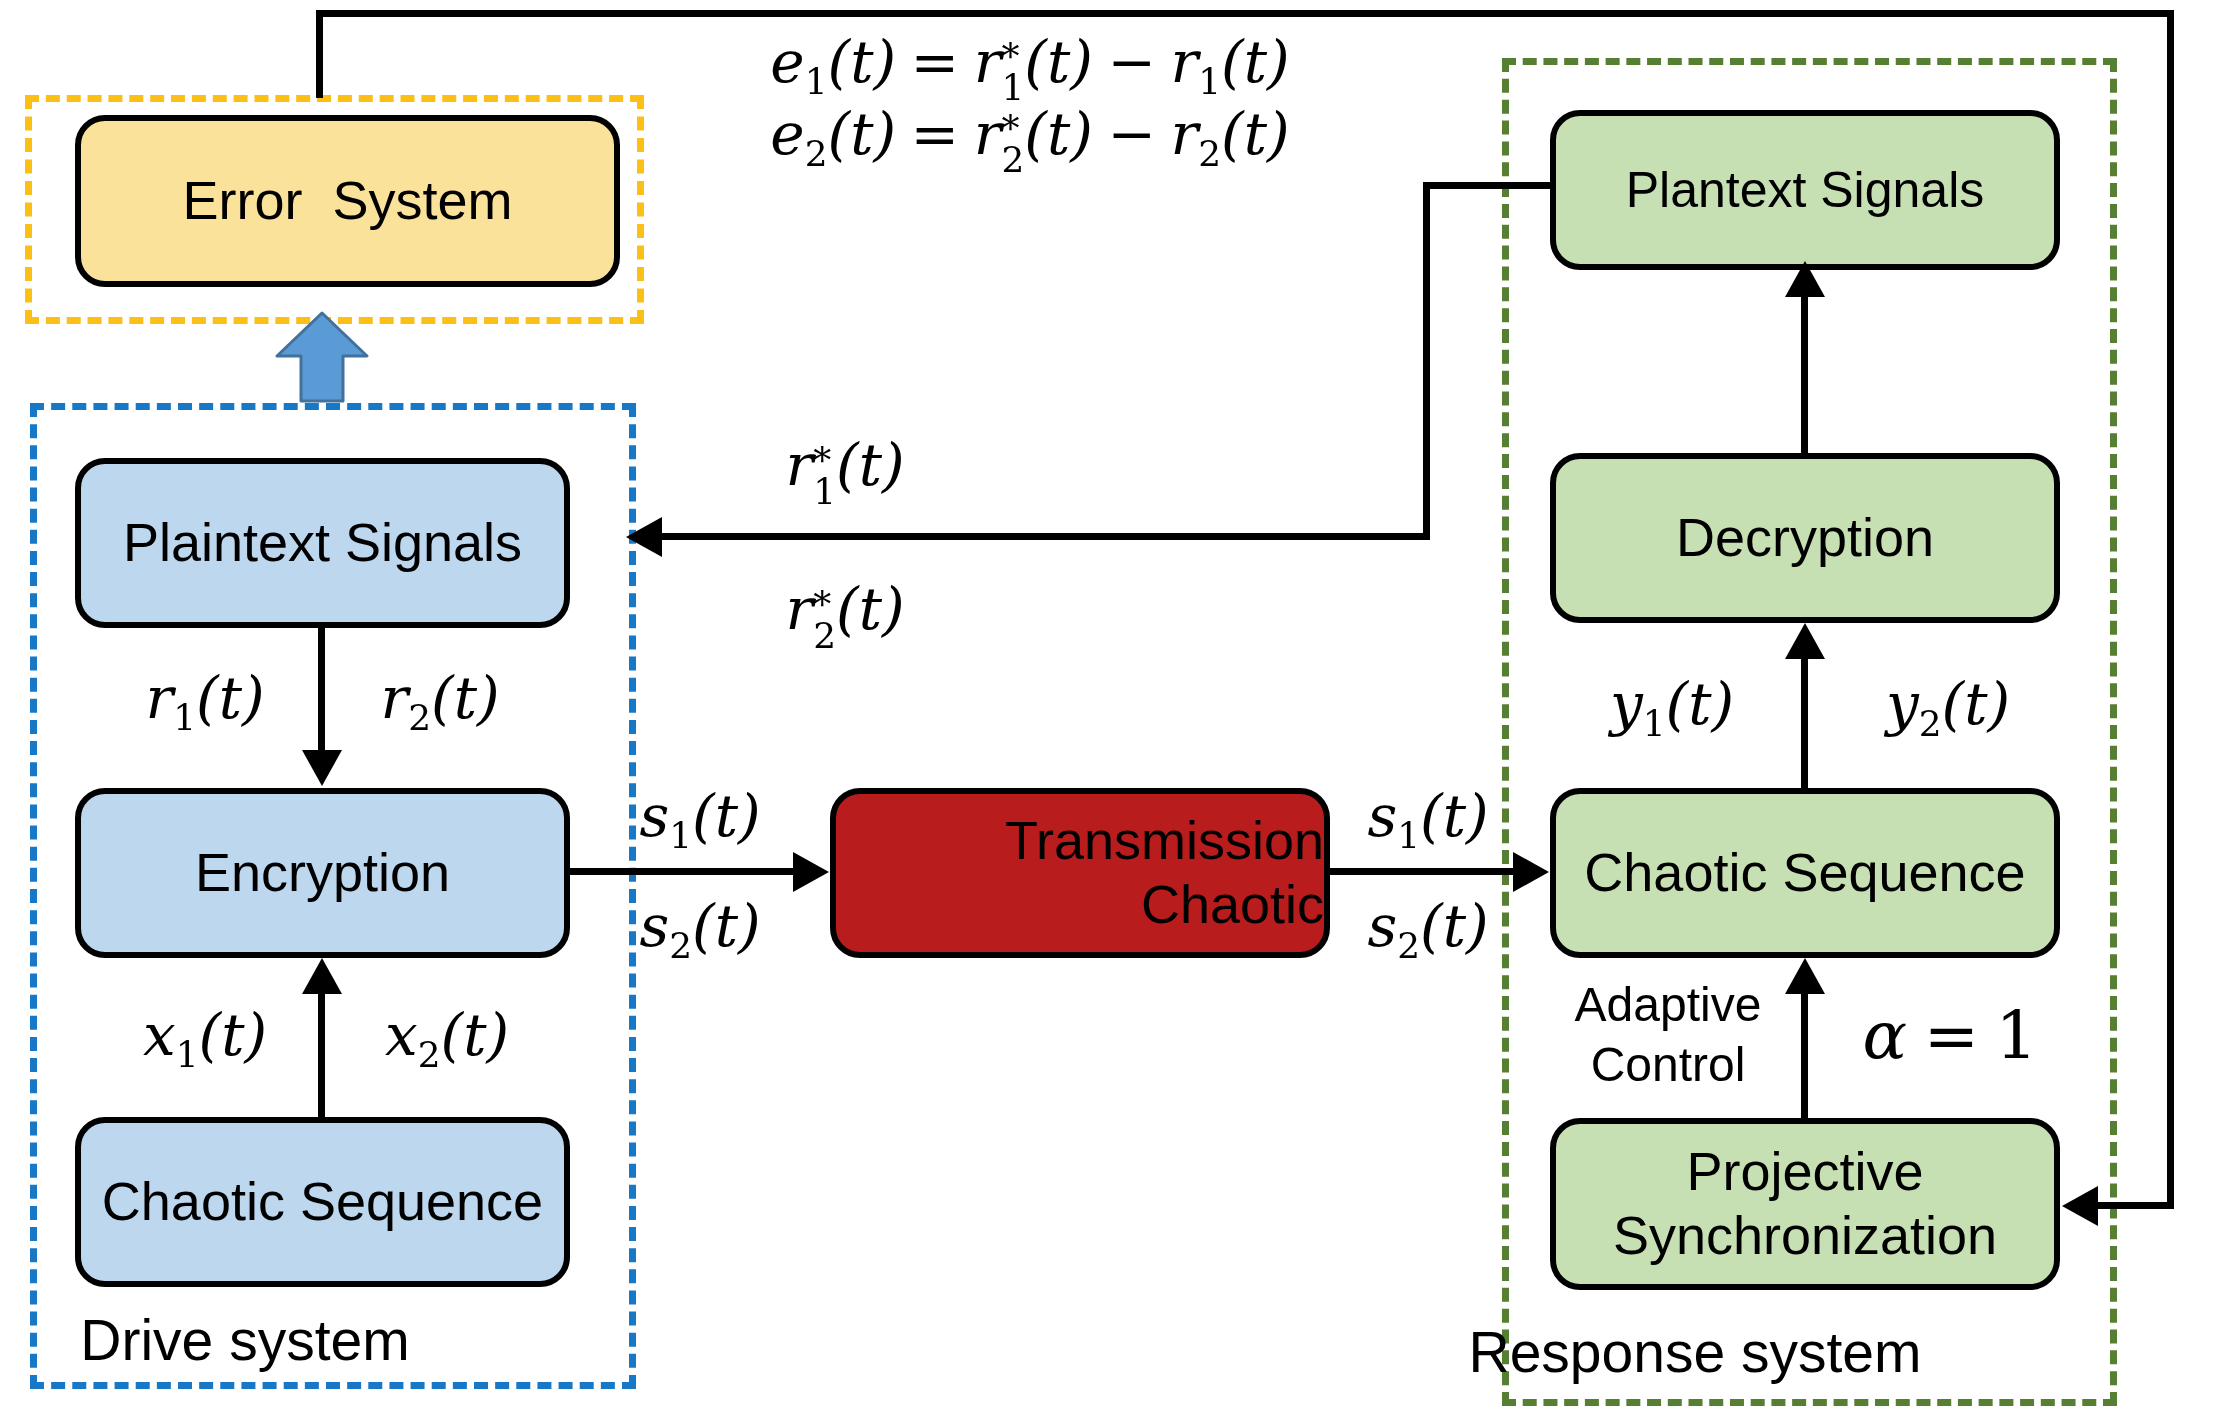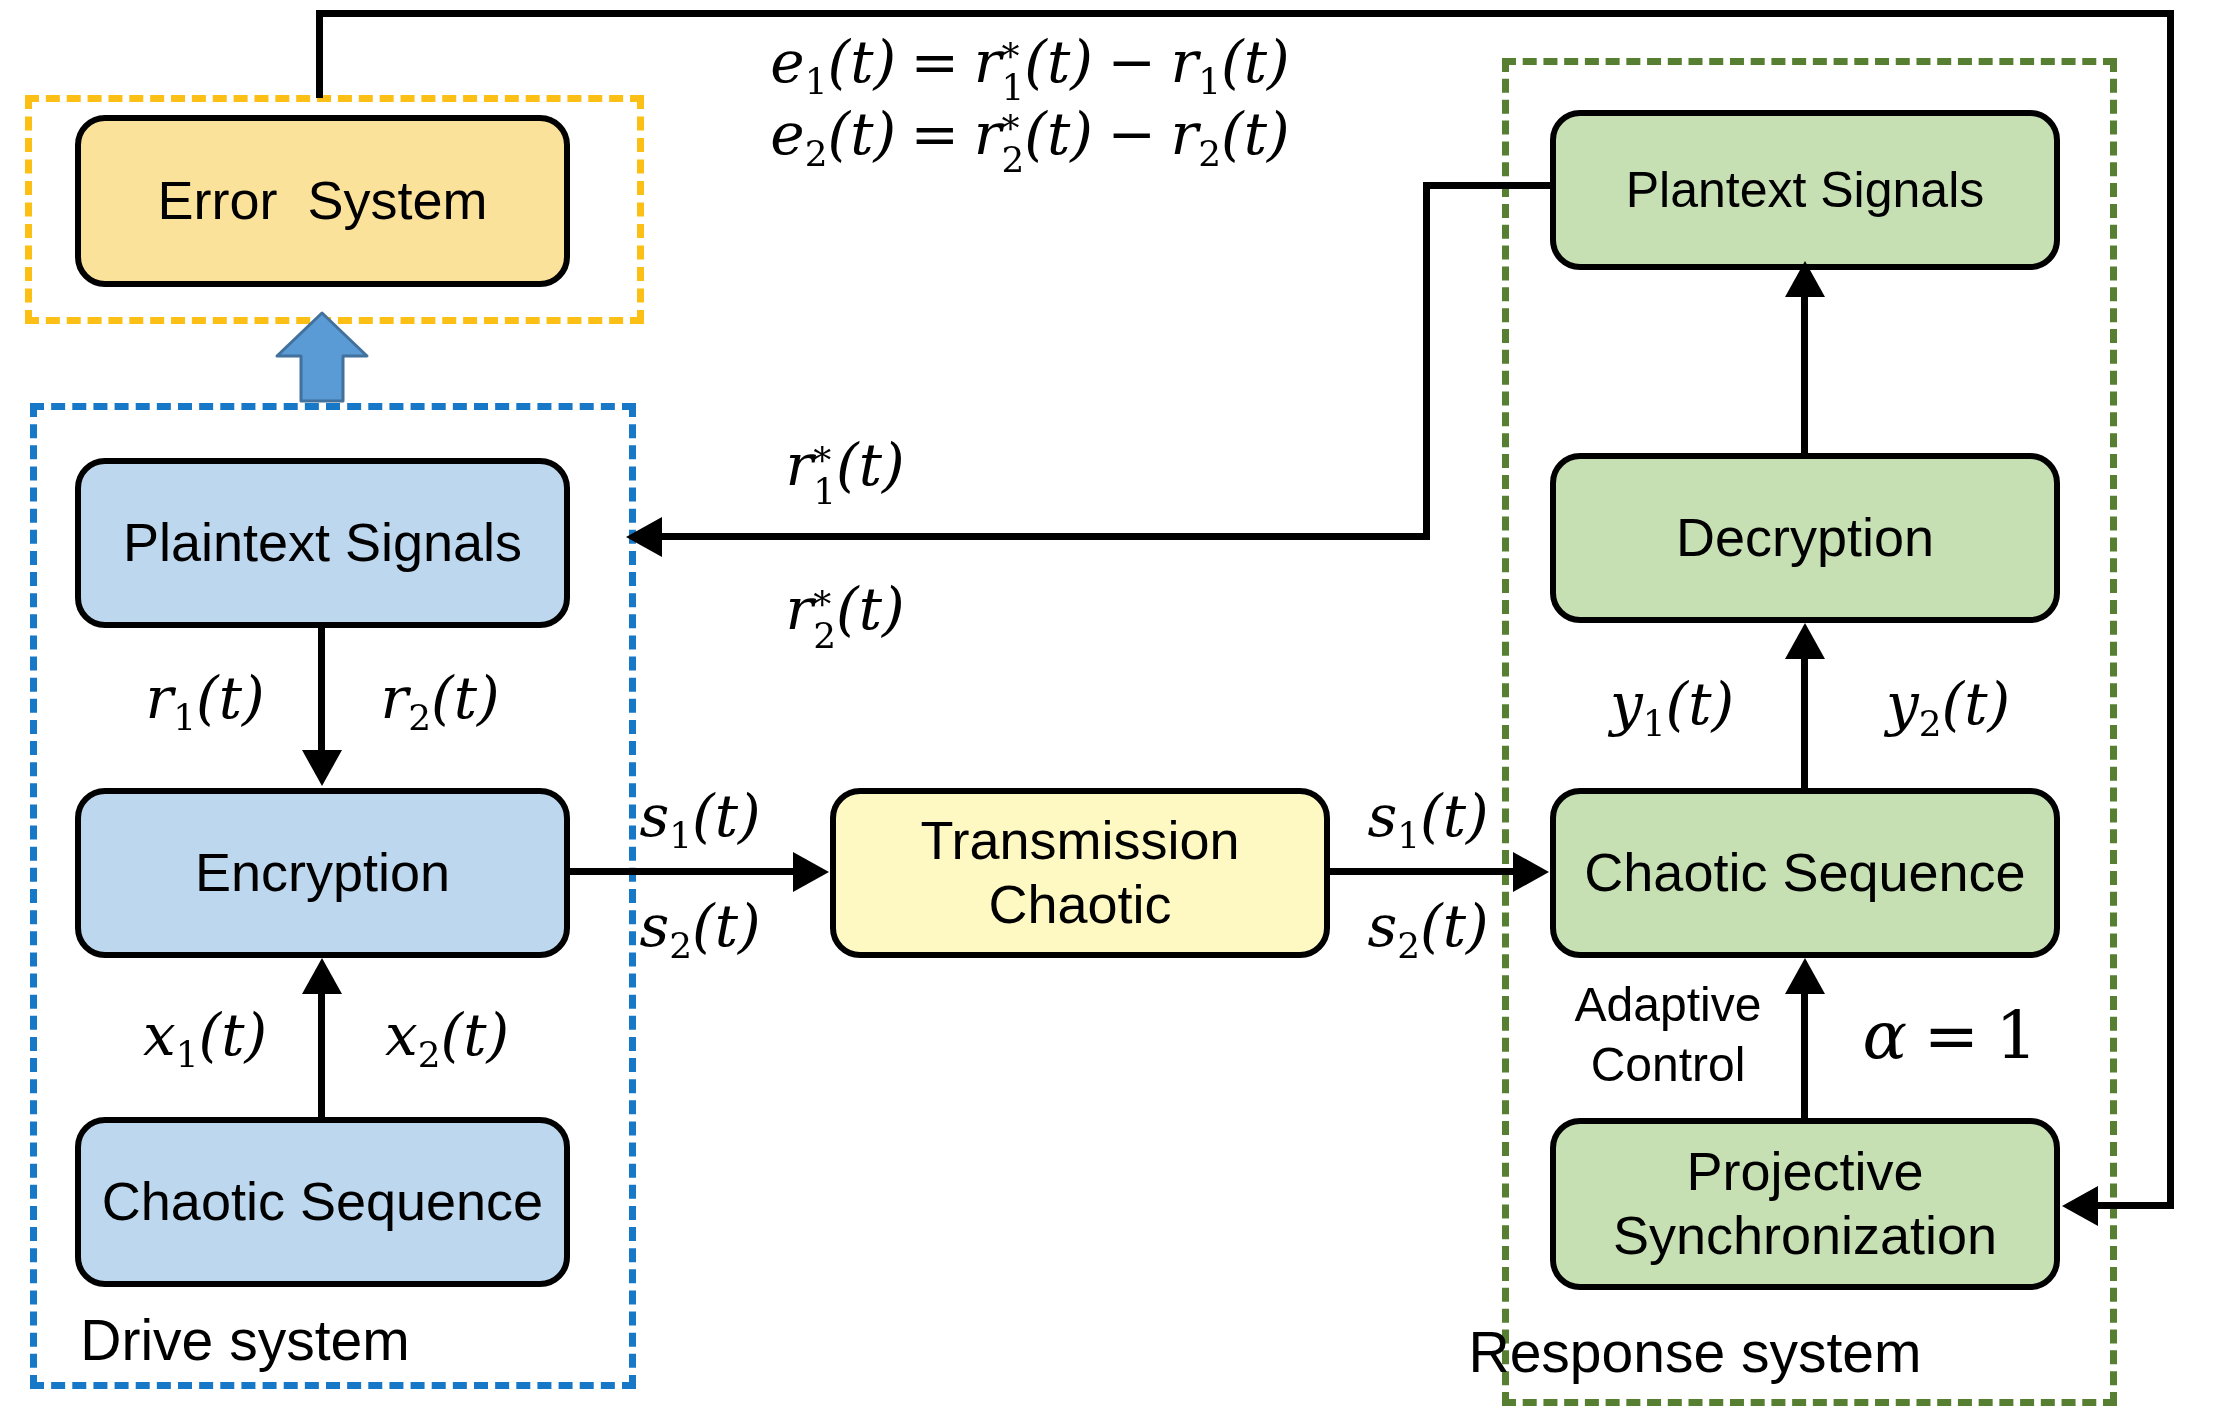--- a/index.html
+++ b/index.html
@@ -22,21 +22,21 @@
     border:6px solid #000;
     border-radius:30px;
     display:flex;flex-direction:column;
     align-items:center;justify-content:center;
     font-size:54px;color:#000;
     text-align:center;line-height:1.18;
     box-sizing:border-box;
   }
   .fill-yellow{background:#FBE29B;}
   .fill-blue{background:#BDD7EE;}
-  .fill-orange{background:#fef9c3;}
+  .fill-orange{background:#b91c1c;align-items:flex-end;}
   .fill-green{background:#C6E0B4;}
   .pre{white-space:pre;}
 
   
   .line{position:absolute;background:#000;}
 
   
   .ah{position:absolute;width:0;height:0;}
   .ah-up{border-left:20px solid transparent;border-right:20px solid transparent;border-bottom:36px solid #000;}
   .ah-down{border-left:20px solid transparent;border-right:20px solid transparent;border-top:36px solid #000;}
@@ -74,21 +74,21 @@
 </style>
 </head>
 <body>
 
 <div id="canvas">
 
   <div class="dashed dash-yellow" style="left:25px;top:95px;width:605px;height:215px;"></div>
   <div class="dashed dash-blue" style="left:30px;top:403px;width:592px;height:972px;"></div>
   <div class="dashed dash-green" style="left:1502px;top:58px;width:601px;height:1334px;"></div>
 
-  <div class="box fill-yellow" style="left:75px;top:115px;width:495px;height:172px;">
+  <div class="box fill-yellow" style="left:75px;top:115px;width:545px;height:172px;">
     <span class="pre">Error  System</span>
   </div>
 
   <div class="box fill-blue" style="left:75px;top:458px;width:495px;height:170px;">
     <span>Plaintext Signals</span>
   </div>
 
   <div class="box fill-blue" style="left:75px;top:788px;width:495px;height:170px;">
     <span>Encryption</span>
   </div>

